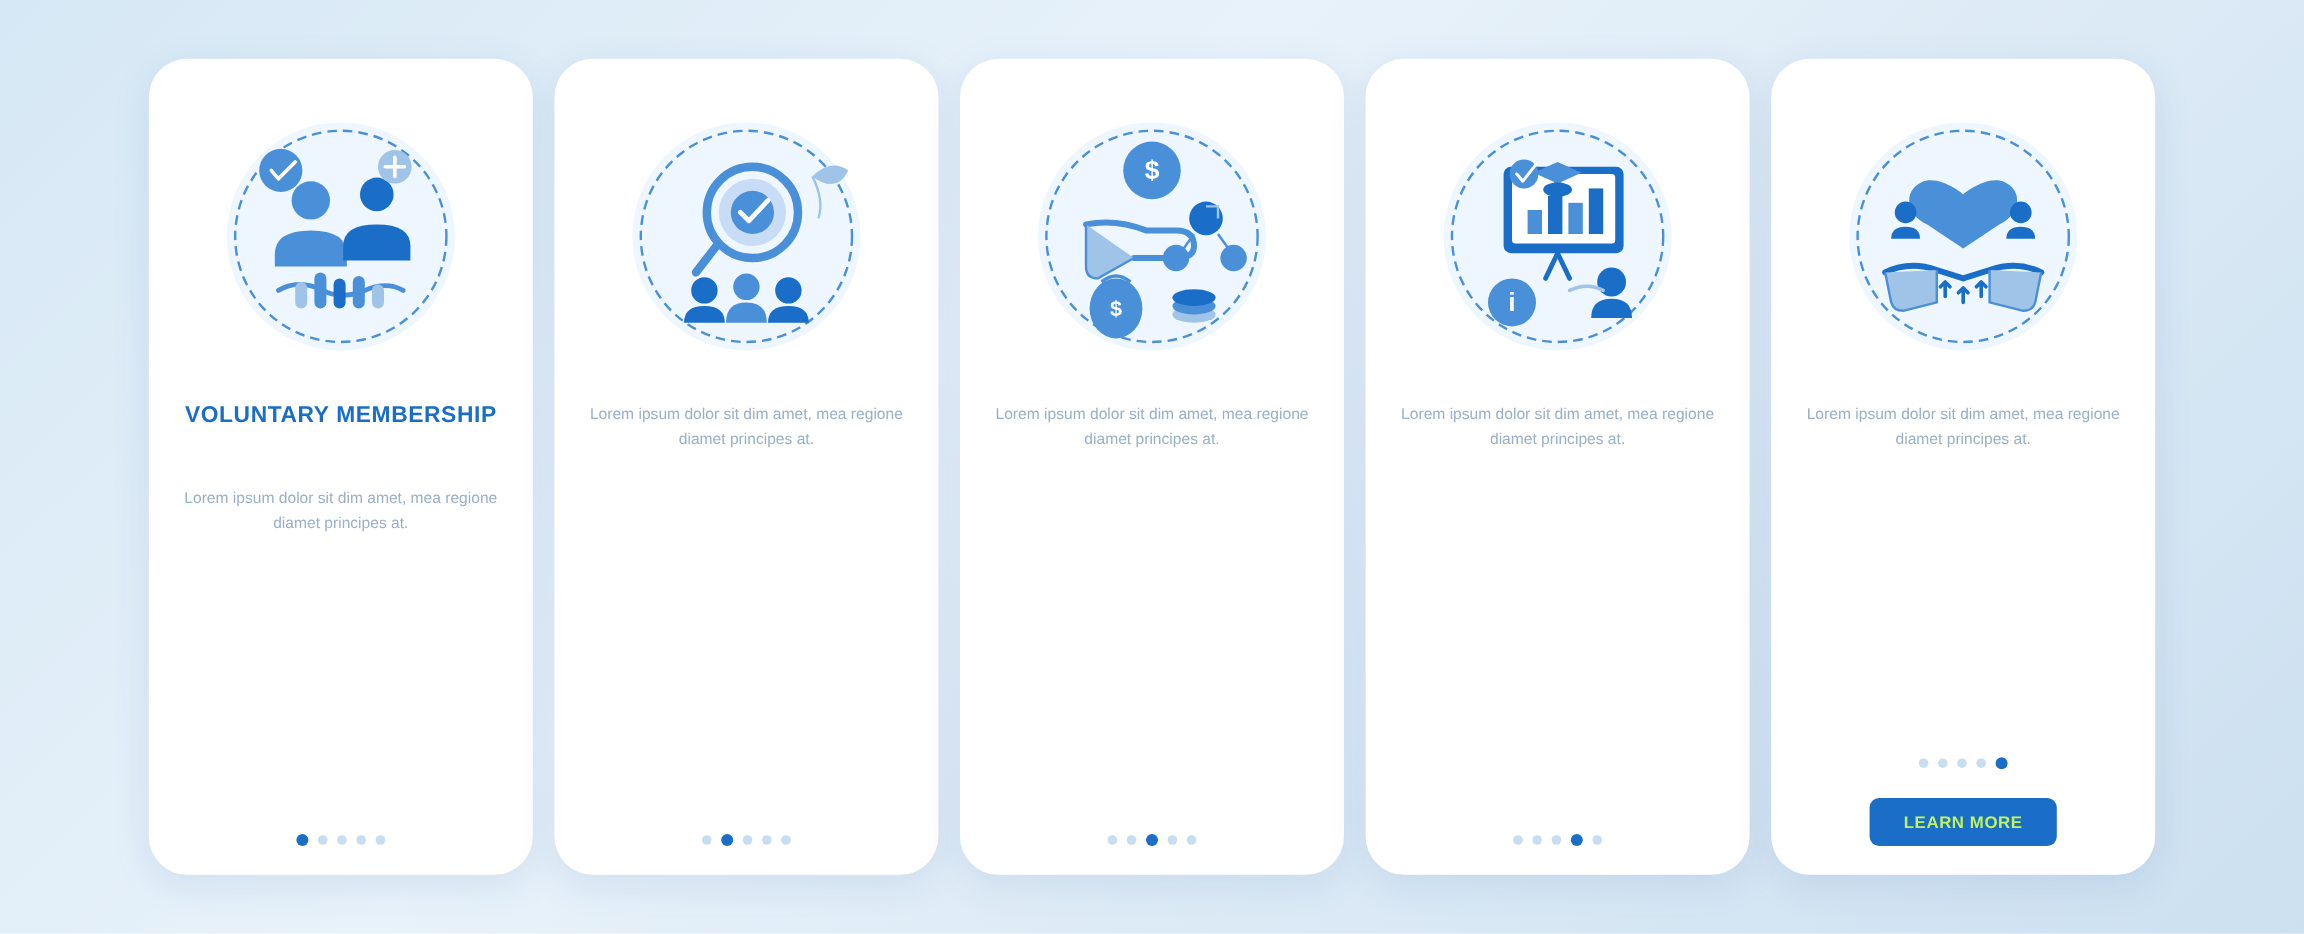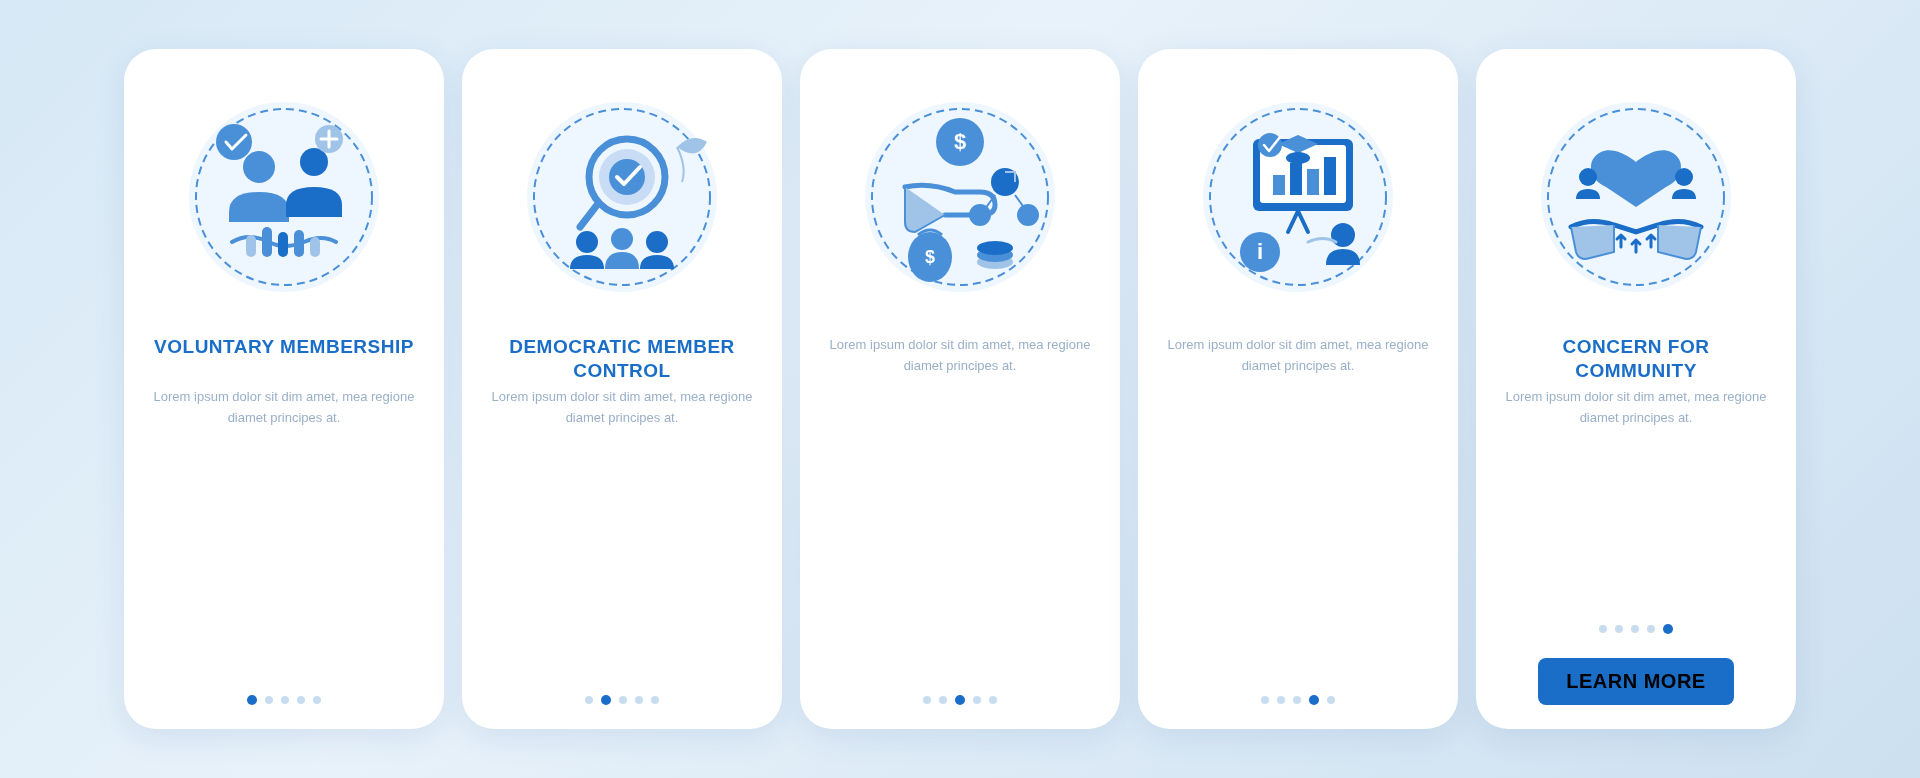--- a/index.html
+++ b/index.html
@@ -42,20 +42,21 @@
       margin-bottom: 18px;
       position: relative;
     }
     .card-title {
       color: #1a6ec8;
       font-size: 19px;
       font-weight: 800;
       text-align: center;
       text-transform: uppercase;
       letter-spacing: 0.5px;
+      margin-bottom: 18px;
       line-height: 1.25;
       min-height: 52px;
     }
     .card-text {
       color: #9ab0c8;
       font-size: 13px;
       text-align: center;
       line-height: 1.6;
       margin-bottom: 8px;
     }
@@ -73,25 +74,25 @@
       border-radius: 50%;
       background: #c8ddf0;
     }
     .dot.active {
       background: #1a6ec8;
       width: 10px;
       height: 10px;
     }
     .learn-btn {
       background: #1a6ec8;
-      color: #000000;
+      color: #bef264;
       border: none;
       border-radius: 8px;
       padding: 12px 28px;
-      font-size: 20px;
+      font-size: 14px;
       font-weight: 700;
       letter-spacing: 0.5px;
       cursor: pointer;
       margin-top: 24px;
       margin-bottom: 0;
     }
     
     svg { overflow: visible; }
     .dashed-circle {
       fill: none;
@@ -164,21 +165,20 @@
         <path d="M58 182 Q58 168 75 168 Q92 168 92 182 Z" fill="#1a6ec8"></path>
         <circle cx="110" cy="152" r="11" fill="#4a90d9"></circle>
         <path d="M93 182 Q93 165 110 165 Q127 165 127 182 Z" fill="#4a90d9"></path>
         <circle cx="145" cy="155" r="11" fill="#1a6ec8"></circle>
         <path d="M128 182 Q128 168 145 168 Q162 168 162 182 Z" fill="#1a6ec8"></path>
 
         <path d="M165 60 Q180 45 195 55 Q185 75 165 60 Z" fill="#a0c4e8"></path>
         <path d="M165 60 Q175 80 170 95" fill="none" stroke="#a0c4e8" stroke-width="2"></path>
       </svg>
     </div>
-    <div class="card-title">DEMOCRATIC MEMBER CONTROL</div>
     <div class="card-text">Lorem ipsum dolor sit dim amet, mea regione diamet principes at.</div>
     <div class="card-dots">
       <span class="dot"></span>
       <span class="dot active"></span>
       <span class="dot"></span>
       <span class="dot"></span>
       <span class="dot"></span>
     </div>
   </div>
 
@@ -282,21 +282,20 @@
         <path d="M110 165 L110 153 M106 157 L110 153 L114 157" fill="none" stroke="#1a6ec8" stroke-width="3" stroke-linecap="round" stroke-linejoin="round"></path>
         <path d="M125 160 L125 148 M121 152 L125 148 L129 152" fill="none" stroke="#1a6ec8" stroke-width="3" stroke-linecap="round" stroke-linejoin="round"></path>
 
         <circle cx="62" cy="90" r="9" fill="#1a6ec8"></circle>
         <path d="M50 112 Q50 102 62 102 Q74 102 74 112 Z" fill="#1a6ec8"></path>
 
         <circle cx="158" cy="90" r="9" fill="#1a6ec8"></circle>
         <path d="M146 112 Q146 102 158 102 Q170 102 170 112 Z" fill="#1a6ec8"></path>
       </svg>
     </div>
-    <div class="card-title">CONCERN FOR COMMUNITY</div>
     <div class="card-text">Lorem ipsum dolor sit dim amet, mea regione diamet principes at.</div>
     <div class="card-dots">
       <span class="dot"></span>
       <span class="dot"></span>
       <span class="dot"></span>
       <span class="dot"></span>
       <span class="dot active"></span>
     </div>
     <button class="learn-btn">LEARN MORE</button>
   </div>

